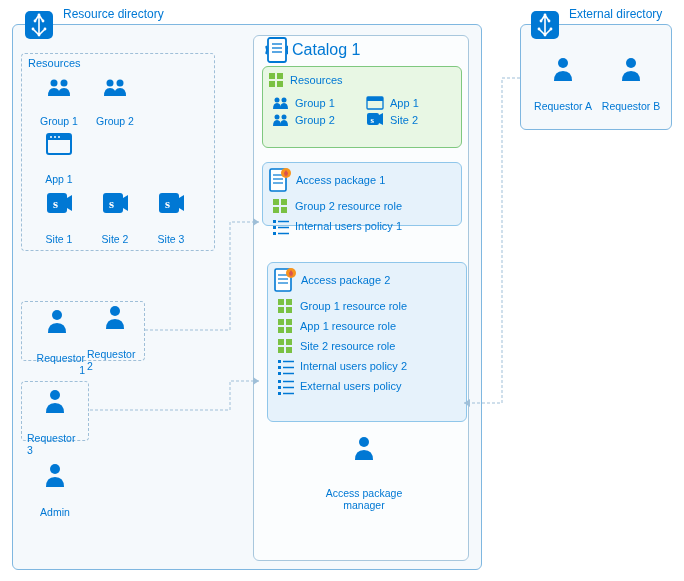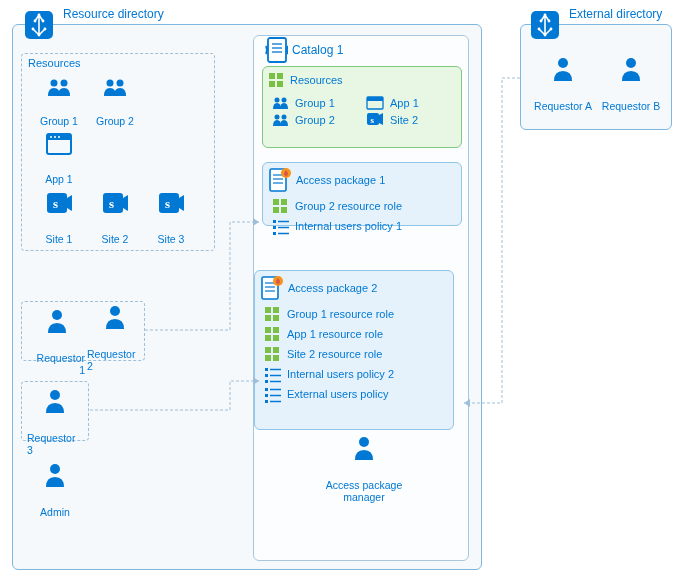--- a/index.html
+++ b/index.html
@@ -232,21 +232,21 @@
         <use href="#i-person"></use>
       </svg>
     <div class="item-label">Admin</div>
   </div>
 
   <div class="catalog" style="left:240px; top:10px; width:216px; height:526px; background:#fbfdfe;">
     <div class="catalog-header" style="position:absolute; left:4px; top:-4px;">
       <svg width="24" height="28">
           <use href="#i-catalog"></use>
         </svg>
-      <span style="font-size:12px;">Catalog 1</span>
+      <span style="font-size:16px;">Catalog 1</span>
     </div>
 
     <div class="sub-panel green" style="left:8px; top:30px; width:200px; height:82px;">
       <div class="sub-header">
         <svg width="18" height="18">
             <use href="#i-grid"></use>
           </svg>
         <span>Resources</span>
       </div>
       <div style="display:flex;">
@@ -295,21 +295,21 @@
         <span class="text">Group 2 resource role</span>
       </div>
       <div class="row">
         <svg width="18" height="18">
             <use href="#i-policy"></use>
           </svg>
         <span class="text">Internal users policy 1</span>
       </div>
     </div>
 
-    <div class="sub-panel blue" style="left:0; top:226px; width:200px; height:160px;margin-top:8px;">
+    <div class="sub-panel blue" style="left:13px; top:226px; width:200px; height:160px;">
       <div class="sub-header">
         <svg width="24" height="26">
             <use href="#i-package"></use>
           </svg>
         <span>Access package 2</span>
       </div>
       <div class="row">
         <svg width="18" height="18">
             <use href="#i-grid"></use>
           </svg>
@@ -334,21 +334,21 @@
         <span class="text">Internal users policy 2</span>
       </div>
       <div class="row">
         <svg width="18" height="18">
             <use href="#i-policy"></use>
           </svg>
         <span class="text">External users policy</span>
       </div>
     </div>
 
-    <div class="item" style="left:70px; top:398px; width:80px;">
+    <div class="item" style="left:70px; top:398px; width:80px;gap:8px;">
       <svg width="28" height="28">
           <use href="#i-person"></use>
         </svg>
       <div class="item-label" style="text-align:center; white-space:pre;">Access package
 manager</div>
     </div>
   </div>
 </div>
 
 <div class="panel" style="left:520px; top:24px; width:152px; height:106px;">

